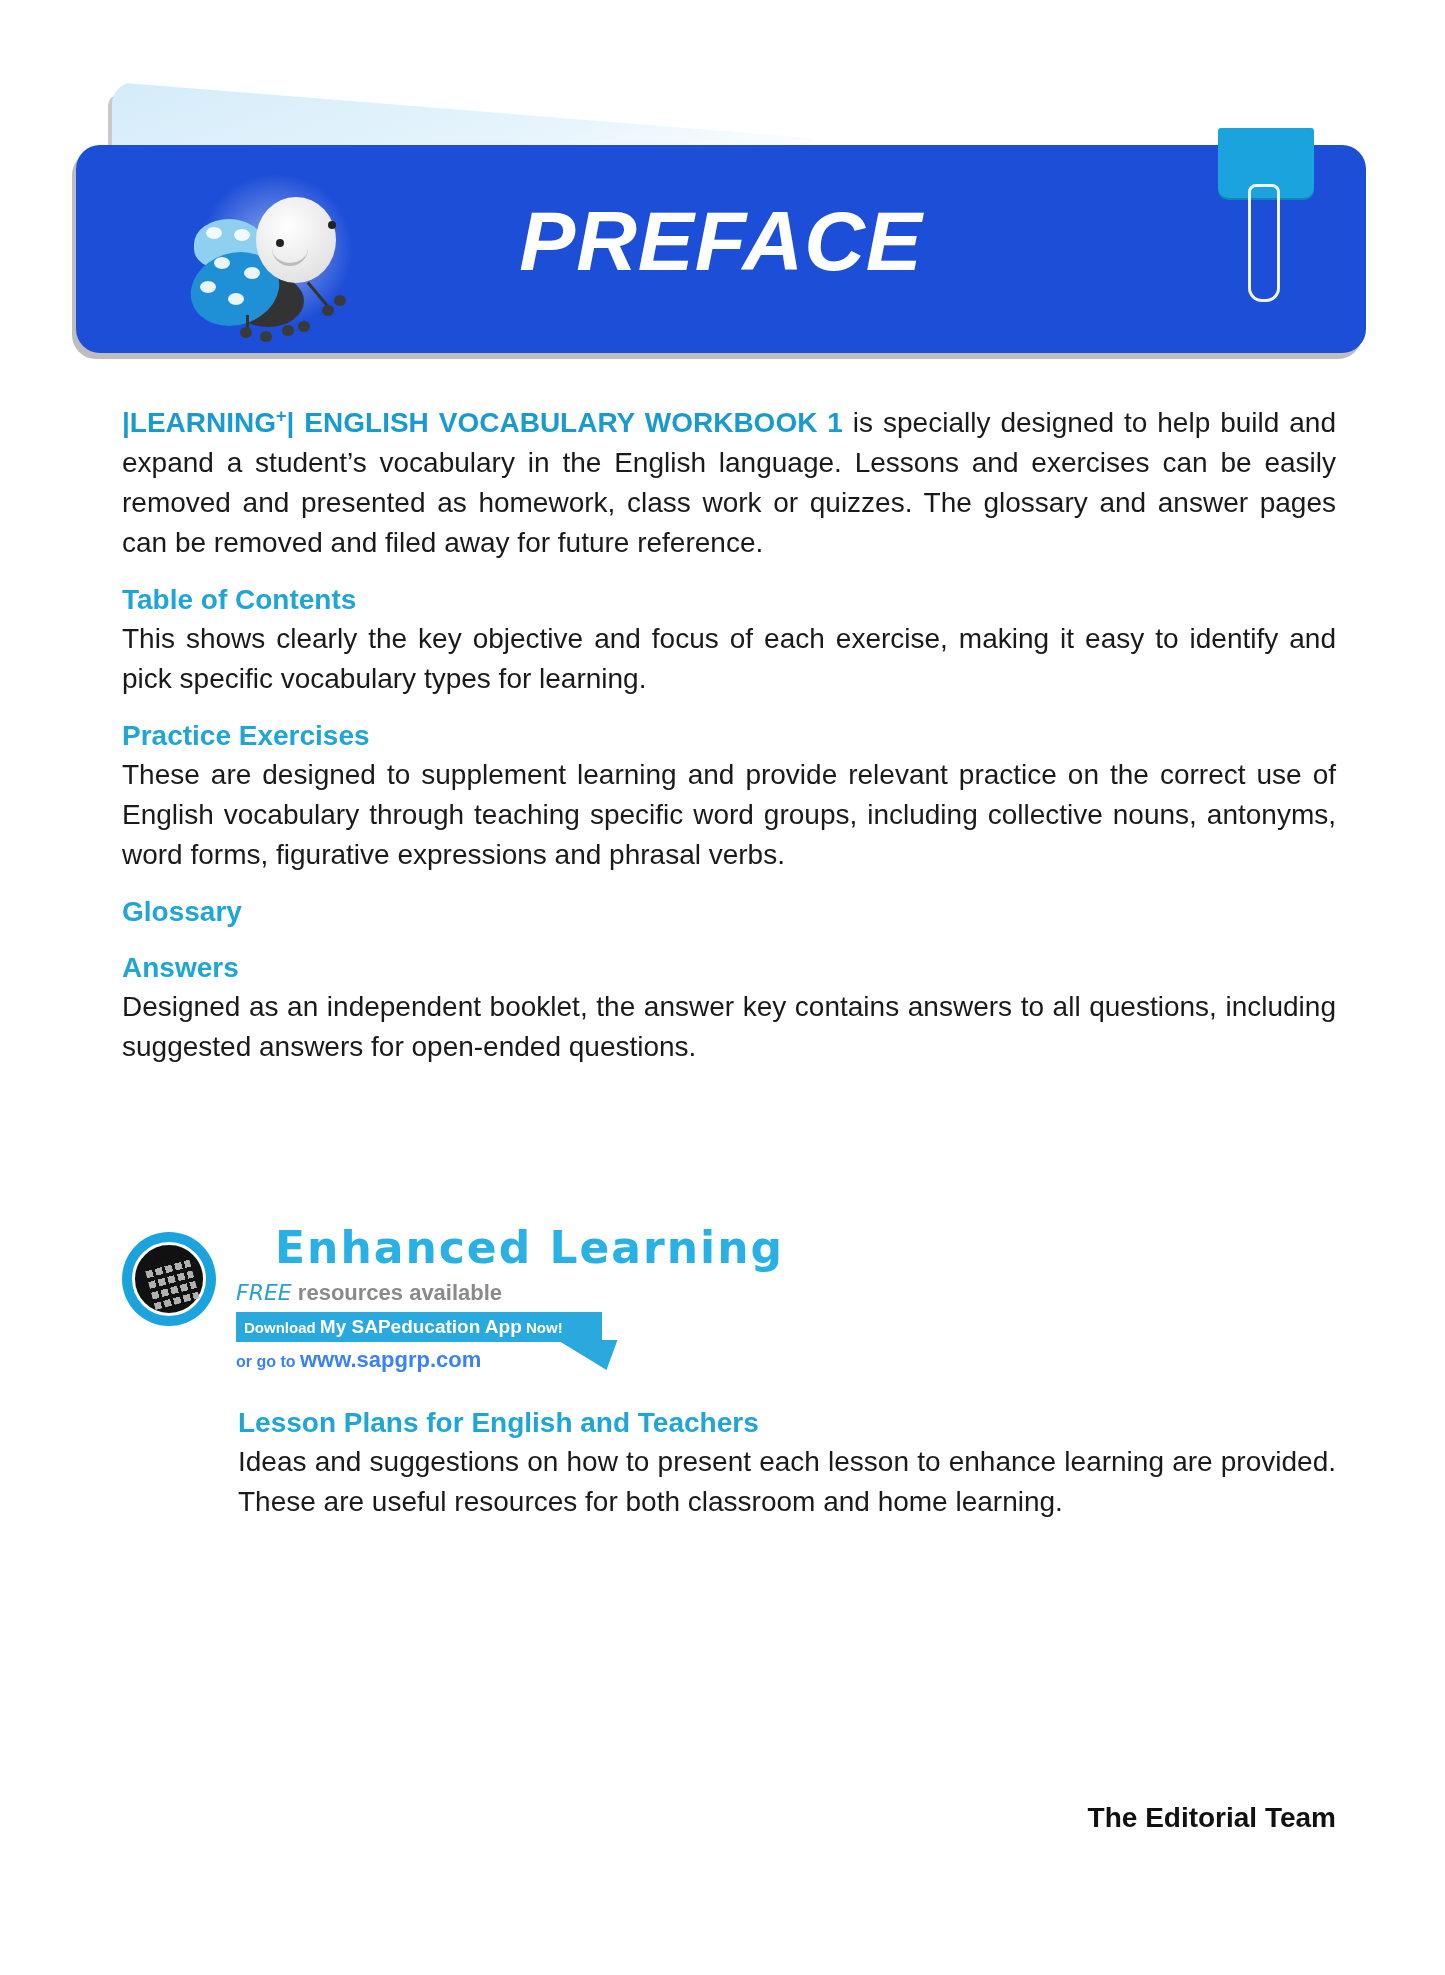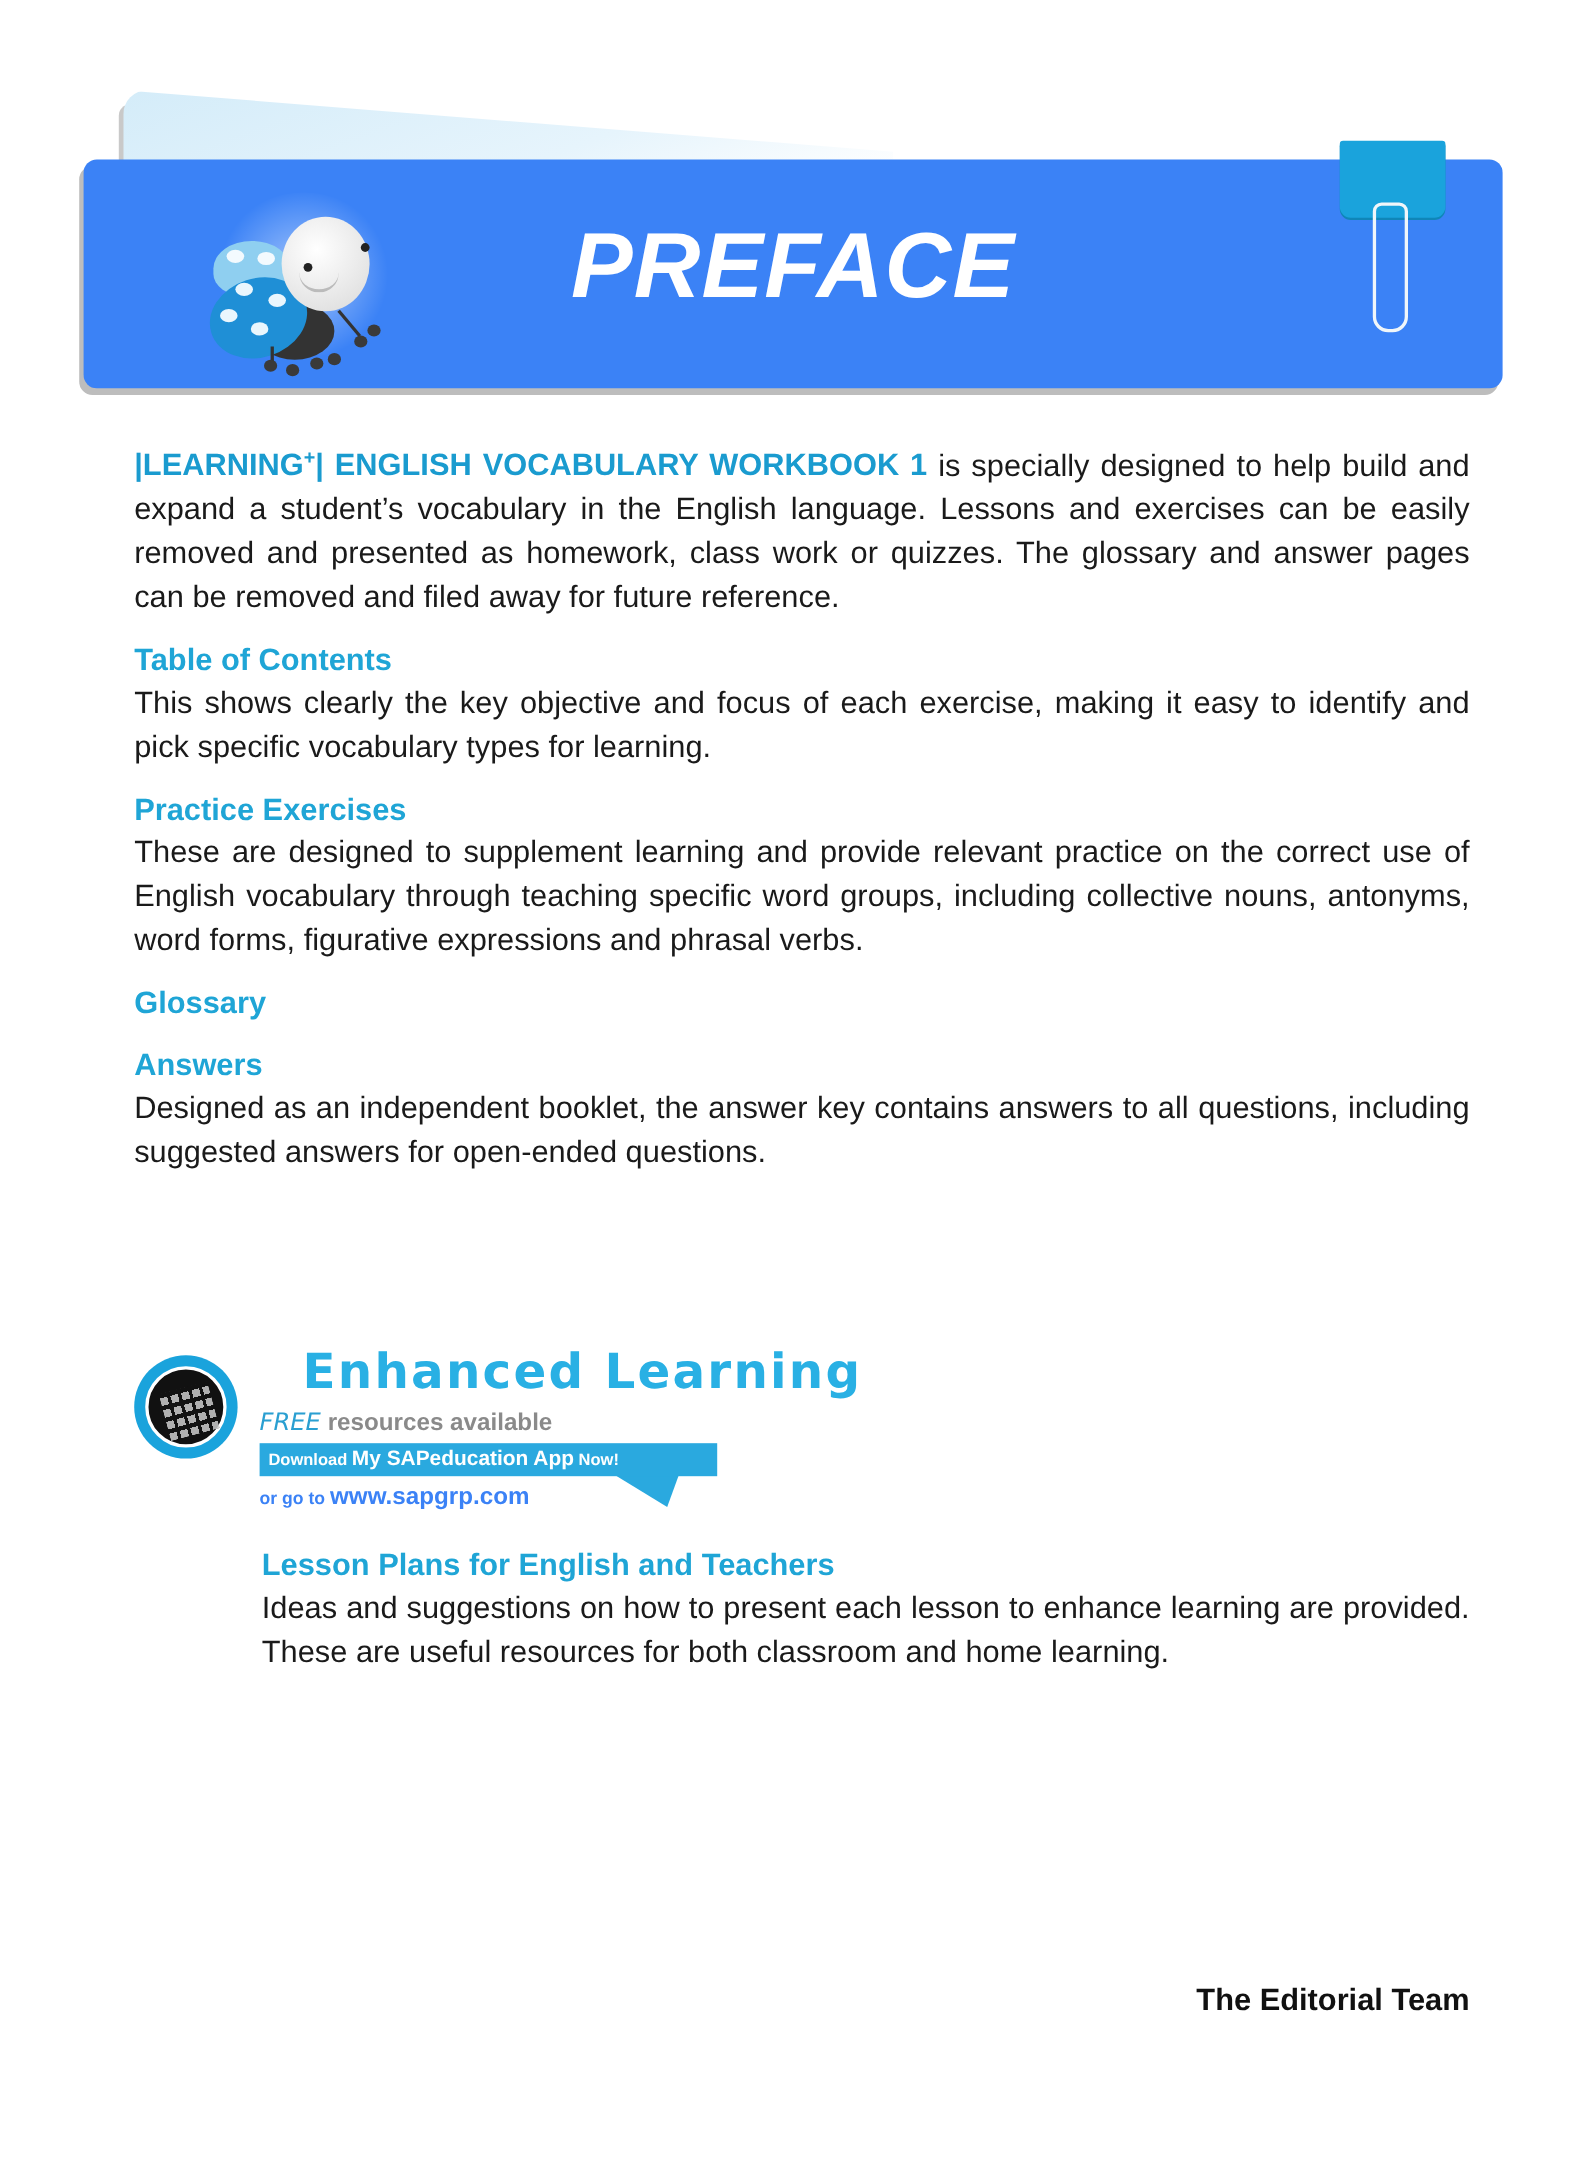--- a/index.html
+++ b/index.html
@@ -7,21 +7,21 @@
            font-family: "Liberation Sans", sans-serif; color: #1a1a1a; }
 
     
     .banner-tab { position: absolute; left: 112px; top: 82px; width: 700px; height: 80px;
                   background: linear-gradient(160deg, #d4ecf9 0%, #e6f4fc 60%, #ffffff 100%);
                   clip-path: polygon(0 0, 100% 70%, 100% 100%, 0 100%);
                   border-top-left-radius: 22px; }
     .banner-tab-shadow { position: absolute; left: 108px; top: 95px; width: 10px; height: 70px;
                   background: #c9c9c9; border-top-left-radius: 12px; }
     .banner { position: absolute; left: 76px; top: 145px; width: 1290px; height: 208px;
-              background: #3b82f6; border-radius: 12px;
+              background: #1d4ed8; border-radius: 24px;
               box-shadow: -4px 6px 0 #bdbdbd; }
     .banner-title { position: absolute; left: 0; right: 0; top: 48px; text-align: center;
                     font-size: 84px; font-weight: bold; font-style: italic; color: #ffffff;
                     letter-spacing: 1px; font-family: "Liberation Sans", sans-serif; }
 
     
     .mascot { position: absolute; left: 100px; top: 30px; width: 200px; height: 160px; }
     .mascot .glow { position: absolute; left: 20px; top: 0; width: 160px; height: 150px; border-radius: 50%;
                     background: radial-gradient(circle, rgba(255,255,255,0.55), rgba(255,255,255,0) 70%); }
     .wing-back { position: absolute; left: 18px; top: 44px; width: 70px; height: 50px; border-radius: 50% 50% 40% 40%;
@@ -63,21 +63,21 @@
     .enh-logo .grid { position: absolute; left: 14px; top: 16px; width: 46px; height: 44px; transform: rotate(-15deg);
                       background: repeating-linear-gradient(90deg, #ccc 0 7px, transparent 7px 10px),
                                   #111; opacity: .85;
                       -webkit-mask: repeating-linear-gradient(0deg, #000 0 7px, transparent 7px 11px);
                               mask: repeating-linear-gradient(0deg, #000 0 7px, transparent 7px 11px); }
     .enh-title { position: absolute; left: 112px; top: -8px; font-size: 44px; font-weight: bold; color: #29b0e4;
                  letter-spacing: 2px; font-family: "DejaVu Sans", sans-serif; margin-left: 41px; }
     .enh-free { position: absolute; left: 114px; top: 50px; font-size: 22px; }
     .enh-free .free { color: #2a9fd1; font-style: italic; font-family: "DejaVu Sans", sans-serif; }
     .enh-free .rest { color: #8a8a8a; font-weight: bold; }
-    .enh-banner { position: absolute; left: 114px; top: 82px; width: 416px; height: 30px; background: #2aa9df;
+    .enh-banner { position: absolute; left: 114px; top: 82px; width: 366px; height: 30px; background: #2aa9df;
                   color: #fff; font-size: 19px; font-weight: bold; line-height: 30px; padding-left: 8px;
                   box-sizing: border-box; white-space: nowrap; }
     .enh-banner .small { font-size: 15px; }
     .enh-tail { position: absolute; left: 430px; top: 110px; width: 0; height: 0;
                 border-left: 60px solid transparent; border-top: 30px solid #2aa9df; transform: skewX(-20deg); }
     .enh-goto { position: absolute; left: 114px; top: 117px; font-size: 16px; font-weight: bold; color: #3b82f6; }
     .enh-goto .url { font-size: 22px; }
 
     .extra { position: absolute; left: 238px; top: 1386px; width: 1098px; }
 

